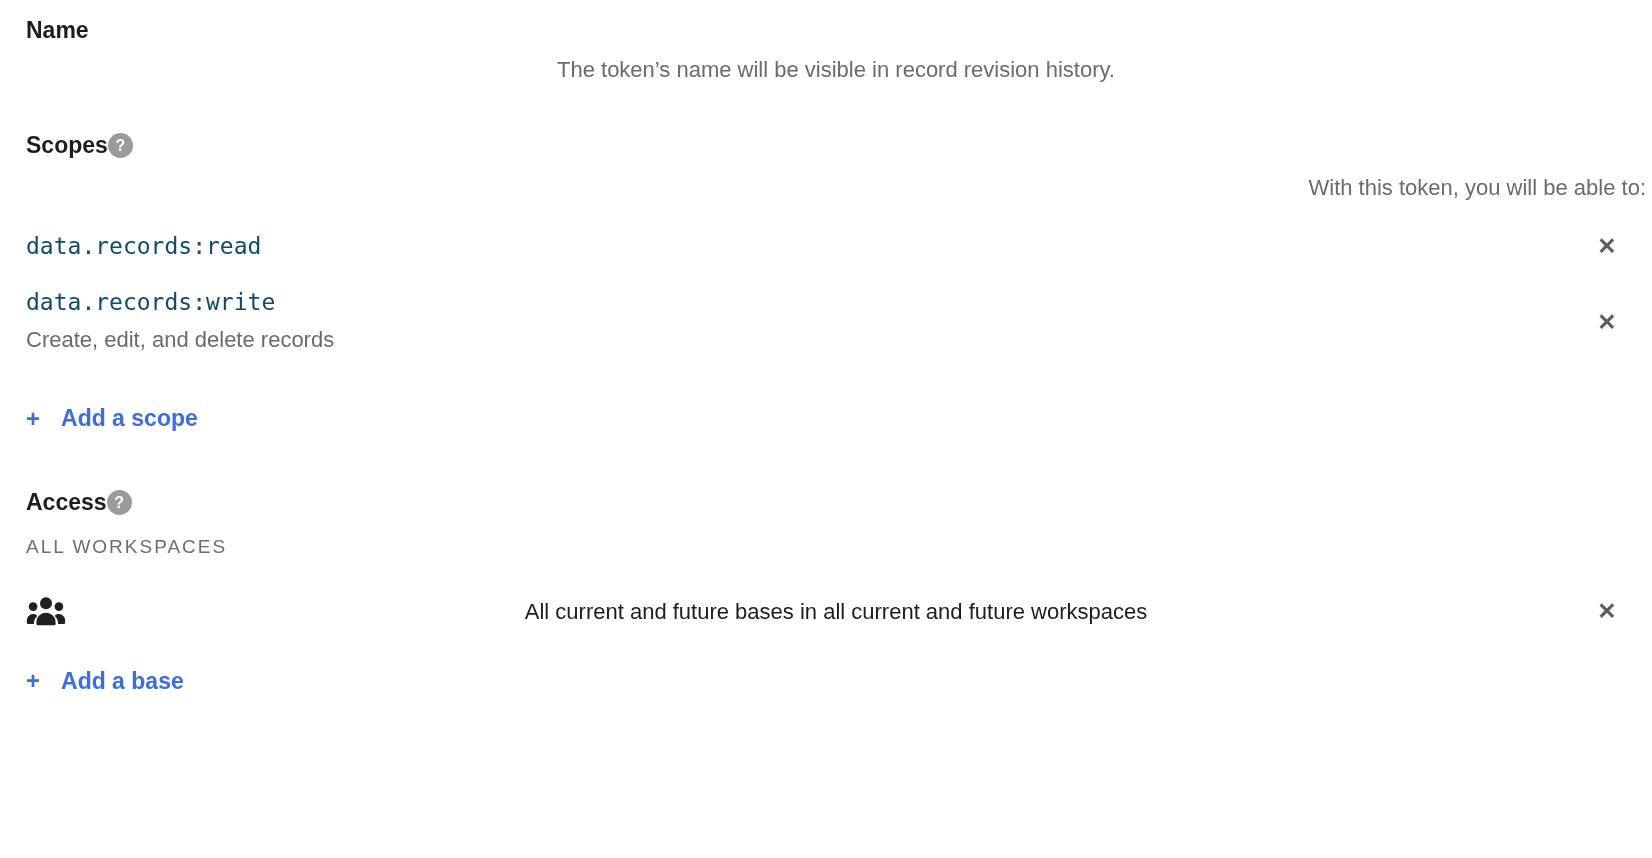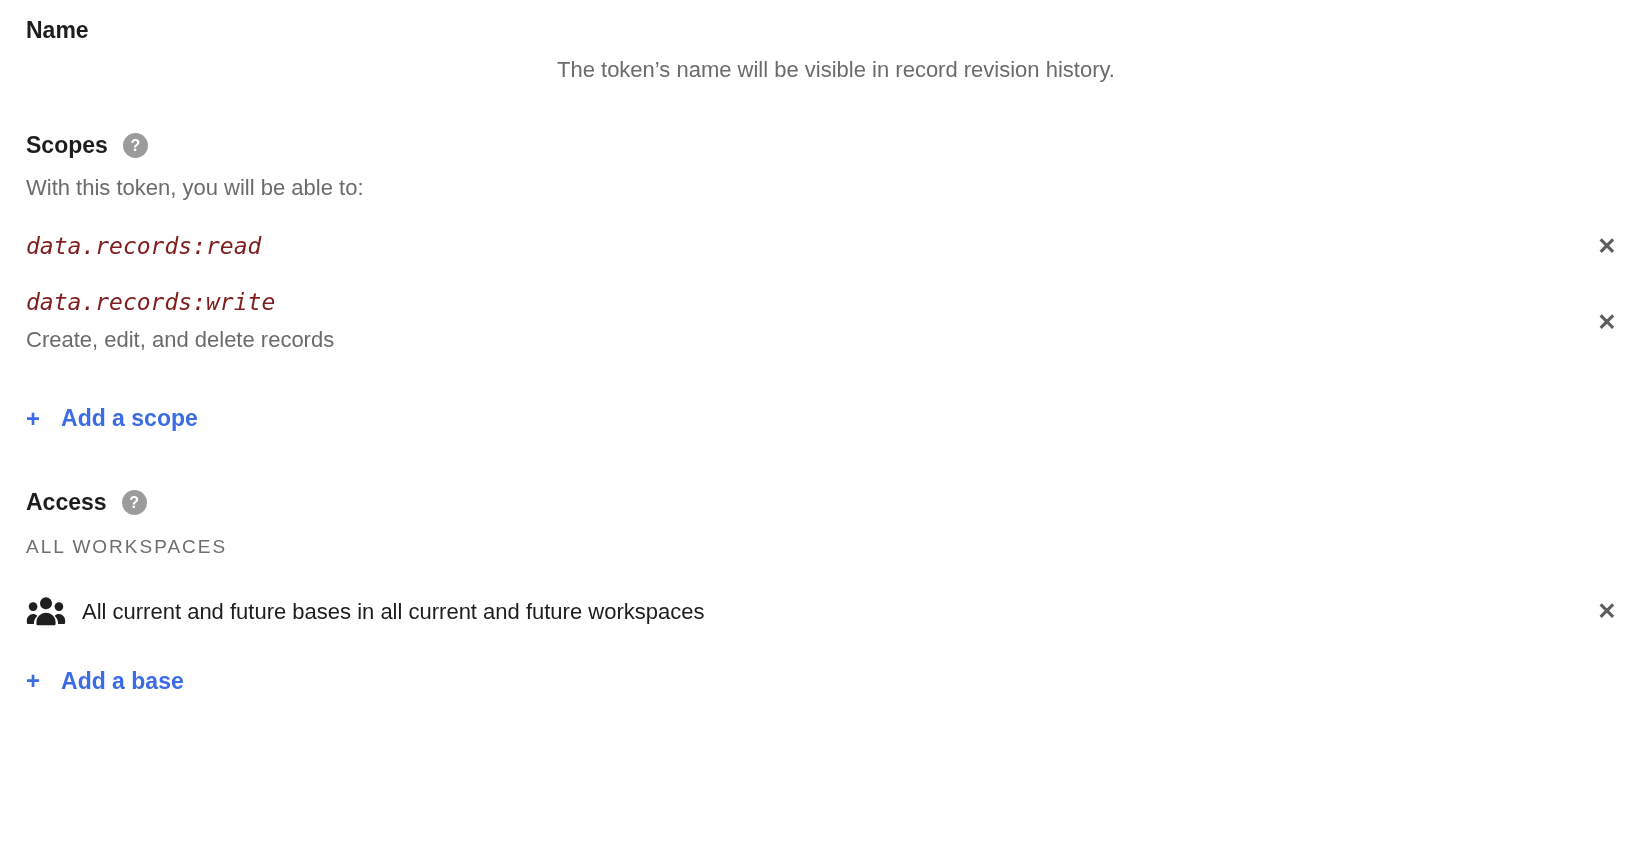--- a/index.html
+++ b/index.html
@@ -13,21 +13,20 @@
     height: 858px;
     padding: 14px 6px 10px 26px;
     overflow: hidden;
     background: #fff;
   }
 
   
   .section-title-row {
     display: flex;
     align-items: center;
-    gap: 15px;
   }
   h2.section-title {
     font-size: 23px;
     font-weight: 700;
     color: #1d1d1f;
     line-height: 1.25;
   }
   .help-icon {
     width: 25px;
     height: 25px;
@@ -60,33 +59,32 @@
     padding: 0 20px;
     font-size: 22px;
     font-family: "Liberation Sans", sans-serif;
     color: #2b2b2b;
     outline: none;
     background: #fff;
   }
 
   
   .scopes-section { margin-top: 47px; }
-  .scopes-desc { margin: 13px 0 27px; }
+  .scopes-desc { margin: 13px 0 27px; text-align: right; }
   .scope-row {
     display: flex;
     align-items: center;
     justify-content: space-between;
     margin-bottom: 25px;
   }
   .scope-name {
     font-family: "DejaVu Sans Mono", "Liberation Mono", monospace;
     font-size: 23px;
-    color: #7f1d1d;
+    color: #0c4a6e;
     line-height: 1.2;
-    font-style: italic;
   }
   .scope-desc {
     margin-top: 9px;
   }
   .remove-btn {
     background: none;
     border: none;
     color: #5e5e5e;
     font-size: 23px;
     font-weight: 700;
@@ -140,20 +138,21 @@
     height: 34px;
     flex: 0 0 auto;
     margin-right: 16px;
     display: inline-flex;
     align-items: center;
   }
   .access-row-label {
     font-size: 22px;
     color: #1d1d1f;
     flex: 1 1 auto;
+    text-align: center;
   }
   .add-base-link { margin-top: 39px; }
 </style>
 </head>
 <body>
 
 <div class="page">
 
   <section>
     <h2 class="section-title name-title">Name</h2>

